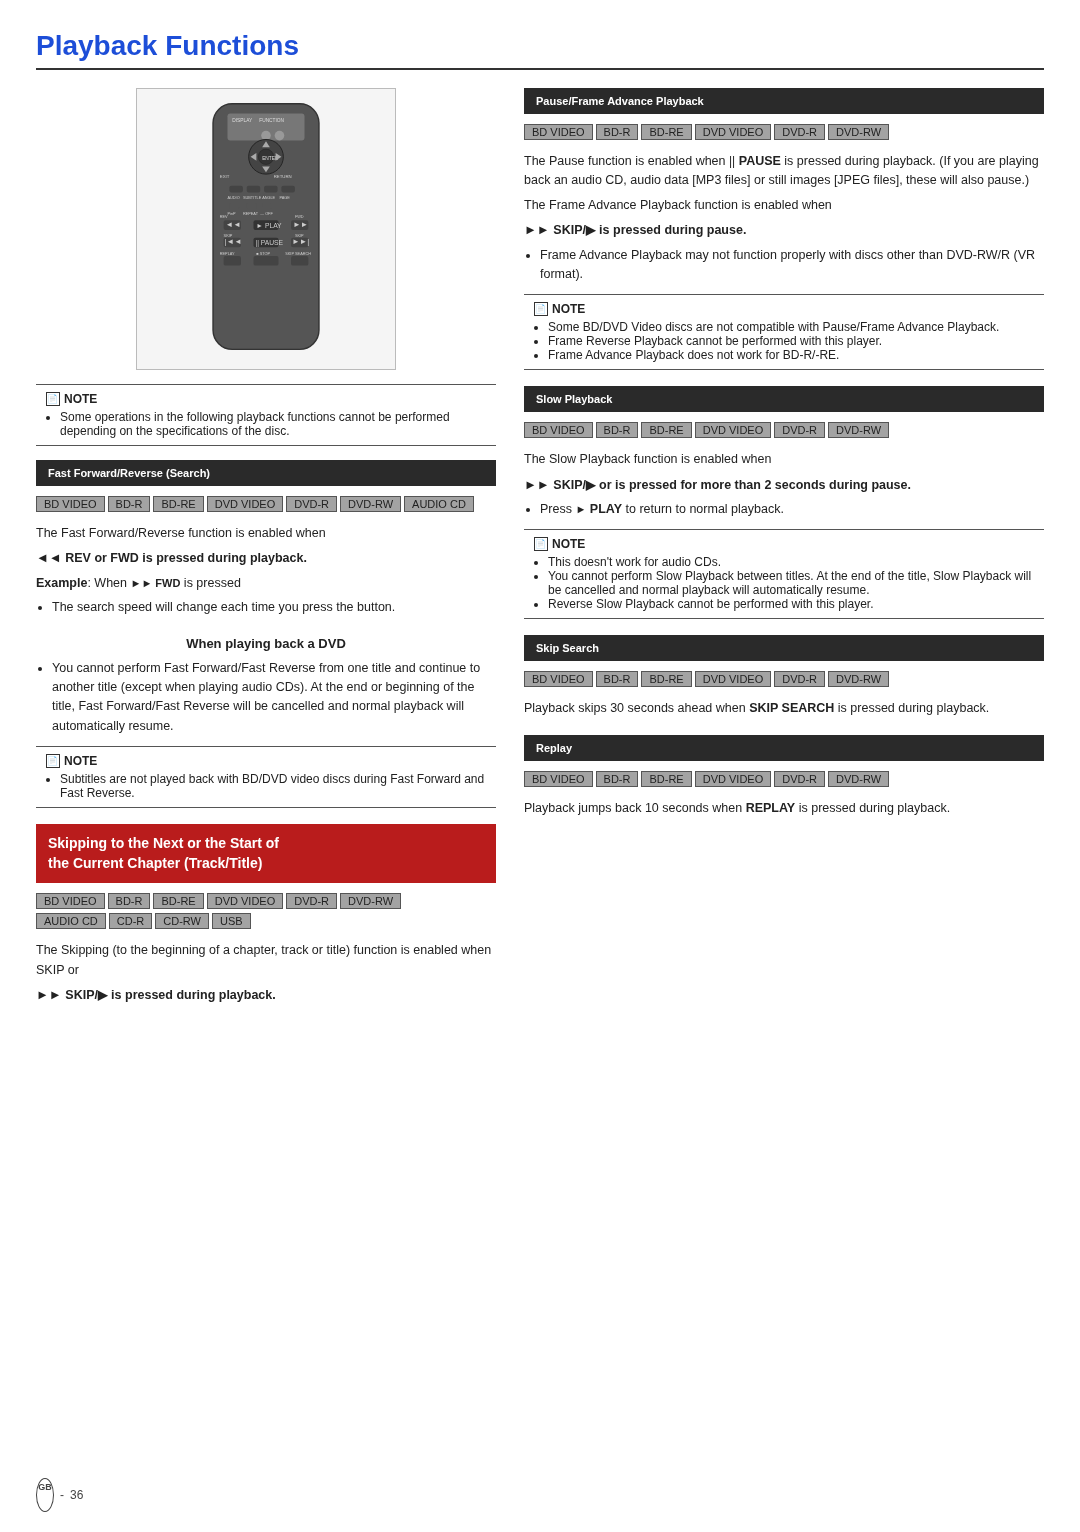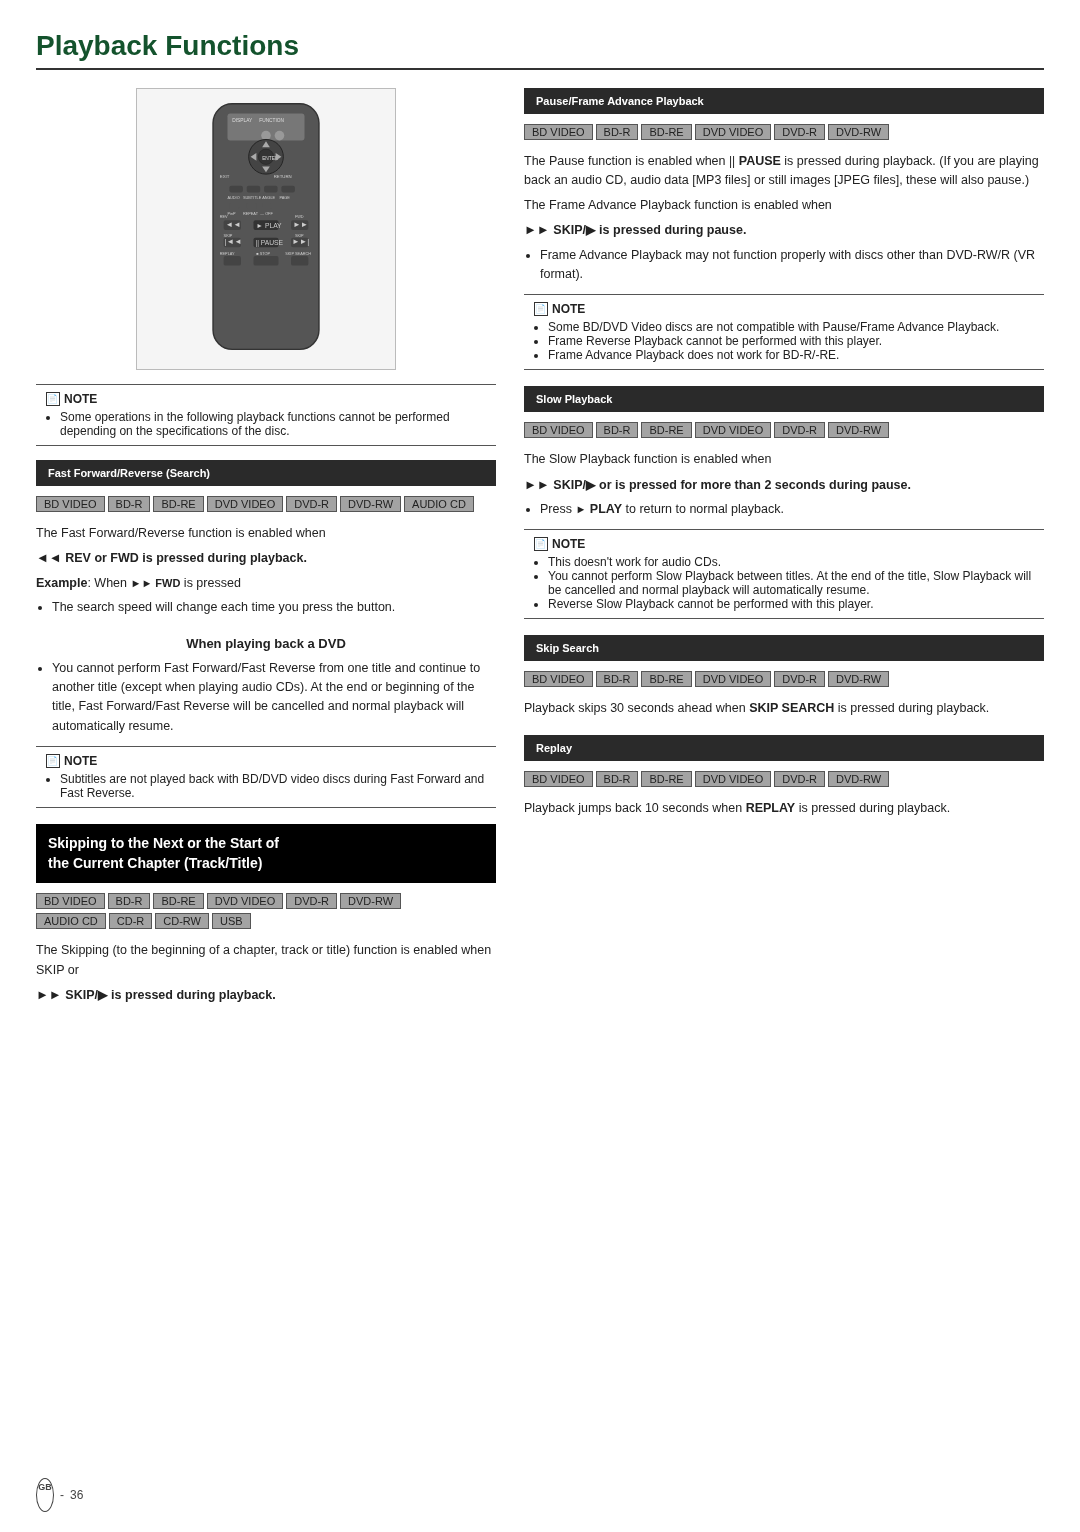--- a/index.html
+++ b/index.html
@@ -14,21 +14,21 @@
     }
     .page-container {
       width: 1080px;
       min-height: 1532px;
       padding: 30px 36px 40px 36px;
       position: relative;
     }
     h1.page-title {
       font-size: 28px;
       font-weight: bold;
-      color: #14532d;
+      color: #1d4ed8;
       border-bottom: 2px solid #333;
       padding-bottom: 6px;
       margin-bottom: 18px;
     }
     .two-col {
       display: flex;
       gap: 28px;
       align-items: flex-start;
     }
     .left-col {
@@ -151,21 +151,21 @@
       border: 1.5px solid #444;
       border-radius: 50%;
       width: 18px;
       height: 34px;
       font-size: 9px;
       text-align: center;
       line-height: 16px;
       font-weight: bold;
     }
     .skip-section-header {
-      background: #000000;
+      background: #b91c1c;
       color: #fff;
       font-size: 14px;
       font-weight: bold;
       padding: 10px 12px;
       margin-bottom: 10px;
       line-height: 1.4;
     }
   </style>
 </head>
 <body>

